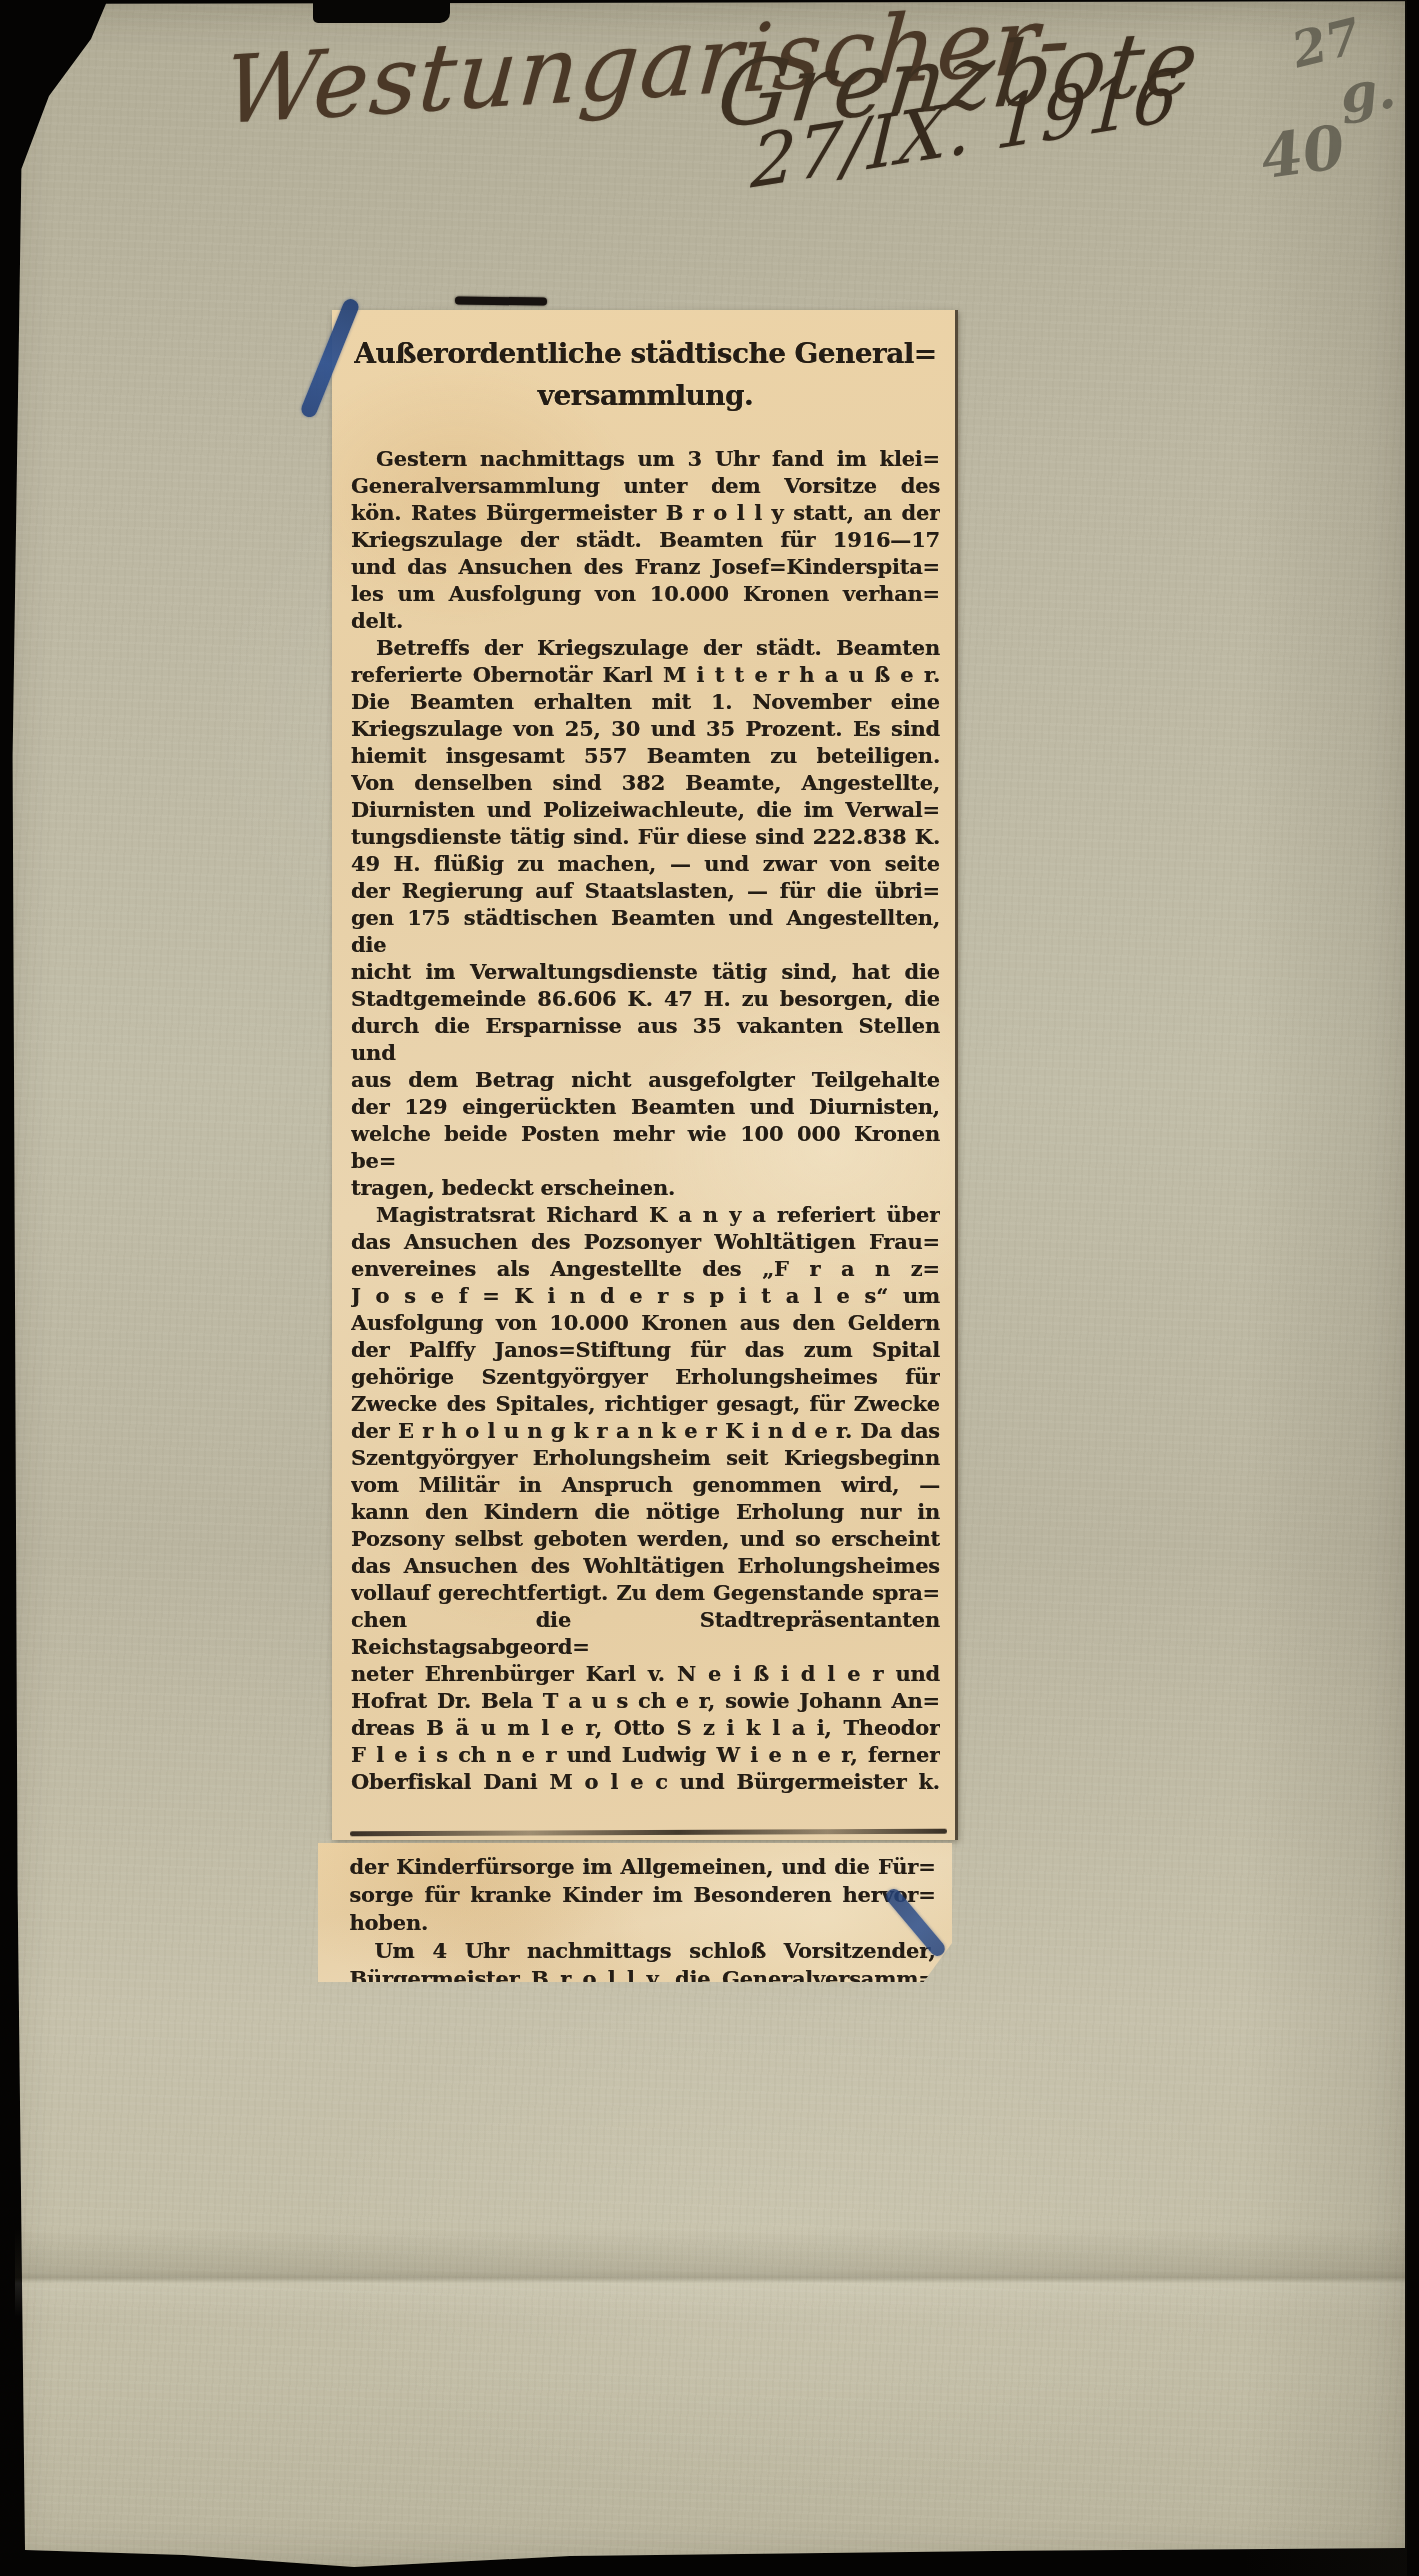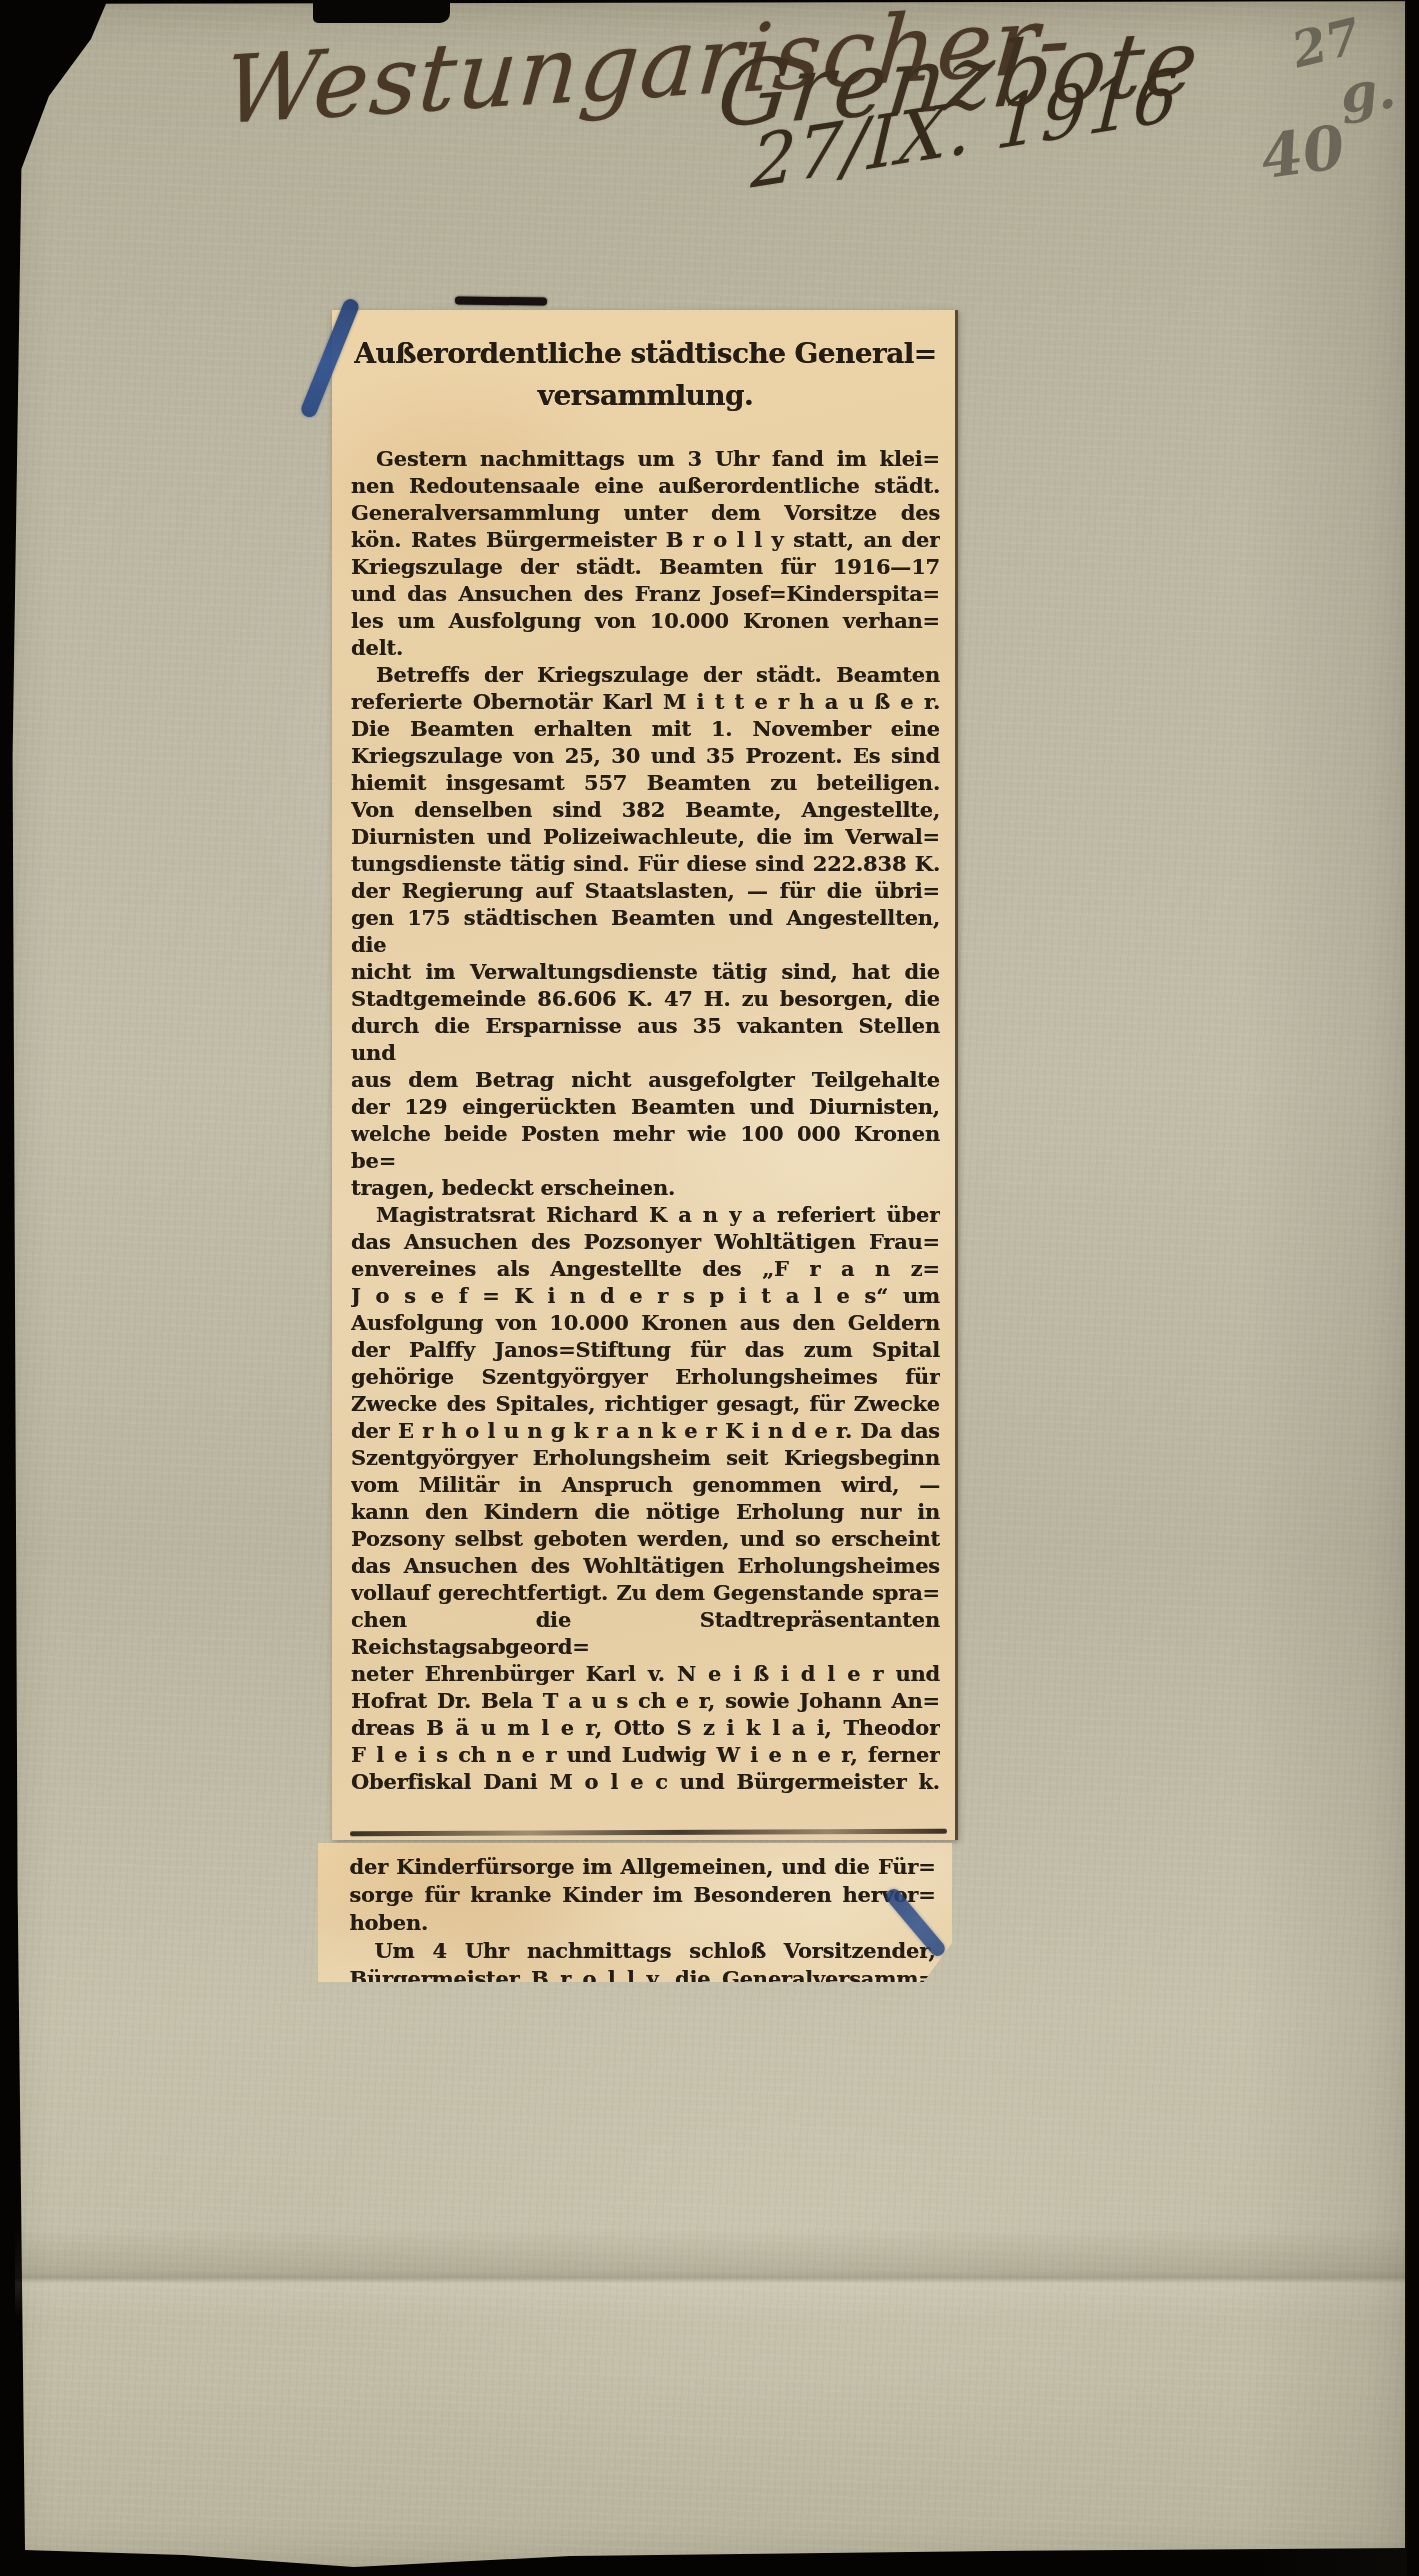--- a/index.html
+++ b/index.html
@@ -134,35 +134,35 @@
 
 <div class="smudge-top"></div>
 
 <div class="clip frag1">
   <div class="headline-block">
     <div class="headline">Außerordentliche städtische General=</div>
     <div class="headline">versammlung.</div>
   </div>
   <div class="body1">
       <div class="line indent">Gestern nachmittags um 3 Uhr fand im klei=</div>
-      <div class="line">nen Redoutensaale eine außerordentliche städt.</div>
       <div class="line">Generalversammlung unter dem Vorsitze des</div>
       <div class="line">kön. Rates Bürgermeister B r o l l y statt, an der</div>
       <div class="line">Kriegszulage der städt. Beamten für 1916—17</div>
       <div class="line">und das Ansuchen des Franz Josef=Kinderspita=</div>
       <div class="line">les um Ausfolgung von 10.000 Kronen verhan=</div>
       <div class="line endline">delt.</div>
       <div class="line indent">Betreffs der Kriegszulage der städt. Beamten</div>
       <div class="line">referierte Obernotär Karl M i t t e r h a u ß e r.</div>
       <div class="line">Die Beamten erhalten mit 1. November eine</div>
       <div class="line">Kriegszulage von 25, 30 und 35 Prozent. Es sind</div>
       <div class="line">hiemit insgesamt 557 Beamten zu beteiligen.</div>
       <div class="line">Von denselben sind 382 Beamte, Angestellte,</div>
       <div class="line">Diurnisten und Polizeiwachleute, die im Verwal=</div>
       <div class="line">tungsdienste tätig sind. Für diese sind 222.838 K.</div>
+      <div class="line">49 H. flüßig zu machen, — und zwar von seite</div>
       <div class="line">der Regierung auf Staatslasten, — für die übri=</div>
       <div class="line">gen 175 städtischen Beamten und Angestellten, die</div>
       <div class="line">nicht im Verwaltungsdienste tätig sind, hat die</div>
       <div class="line">Stadtgemeinde 86.606 K. 47 H. zu besorgen, die</div>
       <div class="line">durch die Ersparnisse aus 35 vakanten Stellen und</div>
       <div class="line">aus dem Betrag nicht ausgefolgter Teilgehalte</div>
       <div class="line">der 129 eingerückten Beamten und Diurnisten,</div>
       <div class="line">welche beide Posten mehr wie 100 000 Kronen be=</div>
       <div class="line endline">tragen, bedeckt erscheinen.</div>
       <div class="line indent">Magistratsrat Richard K a n y a referiert über</div>

